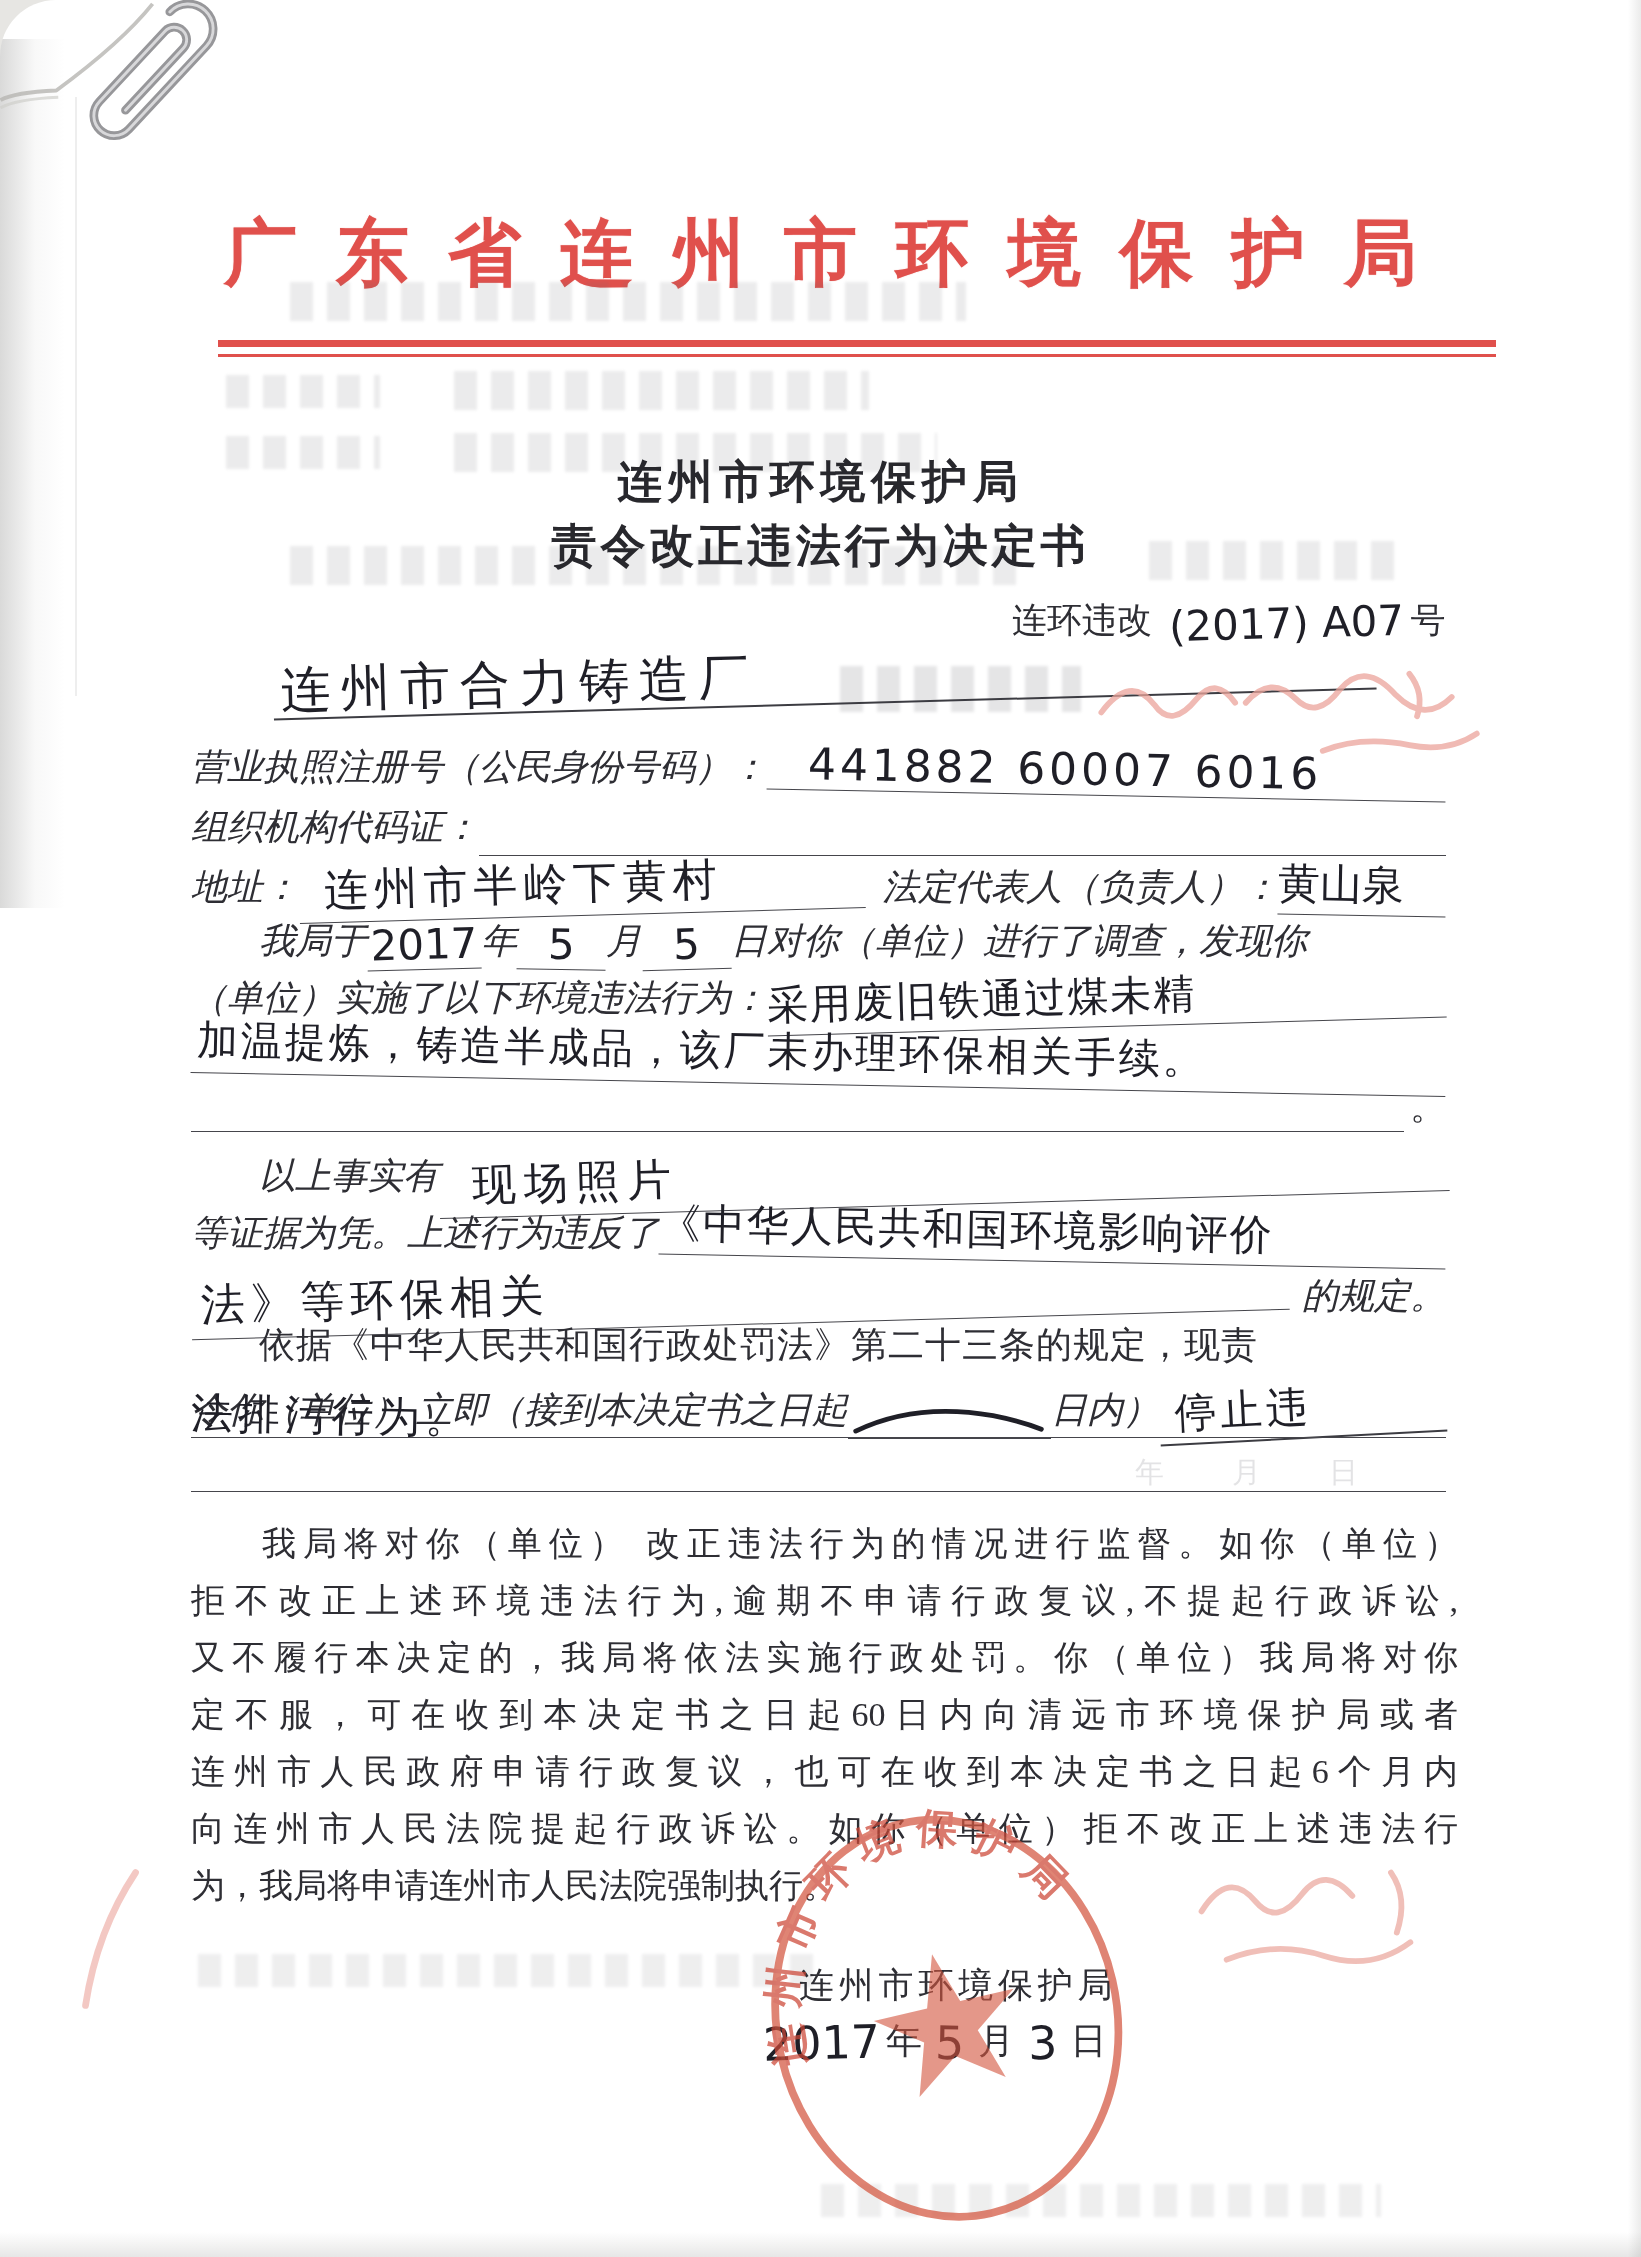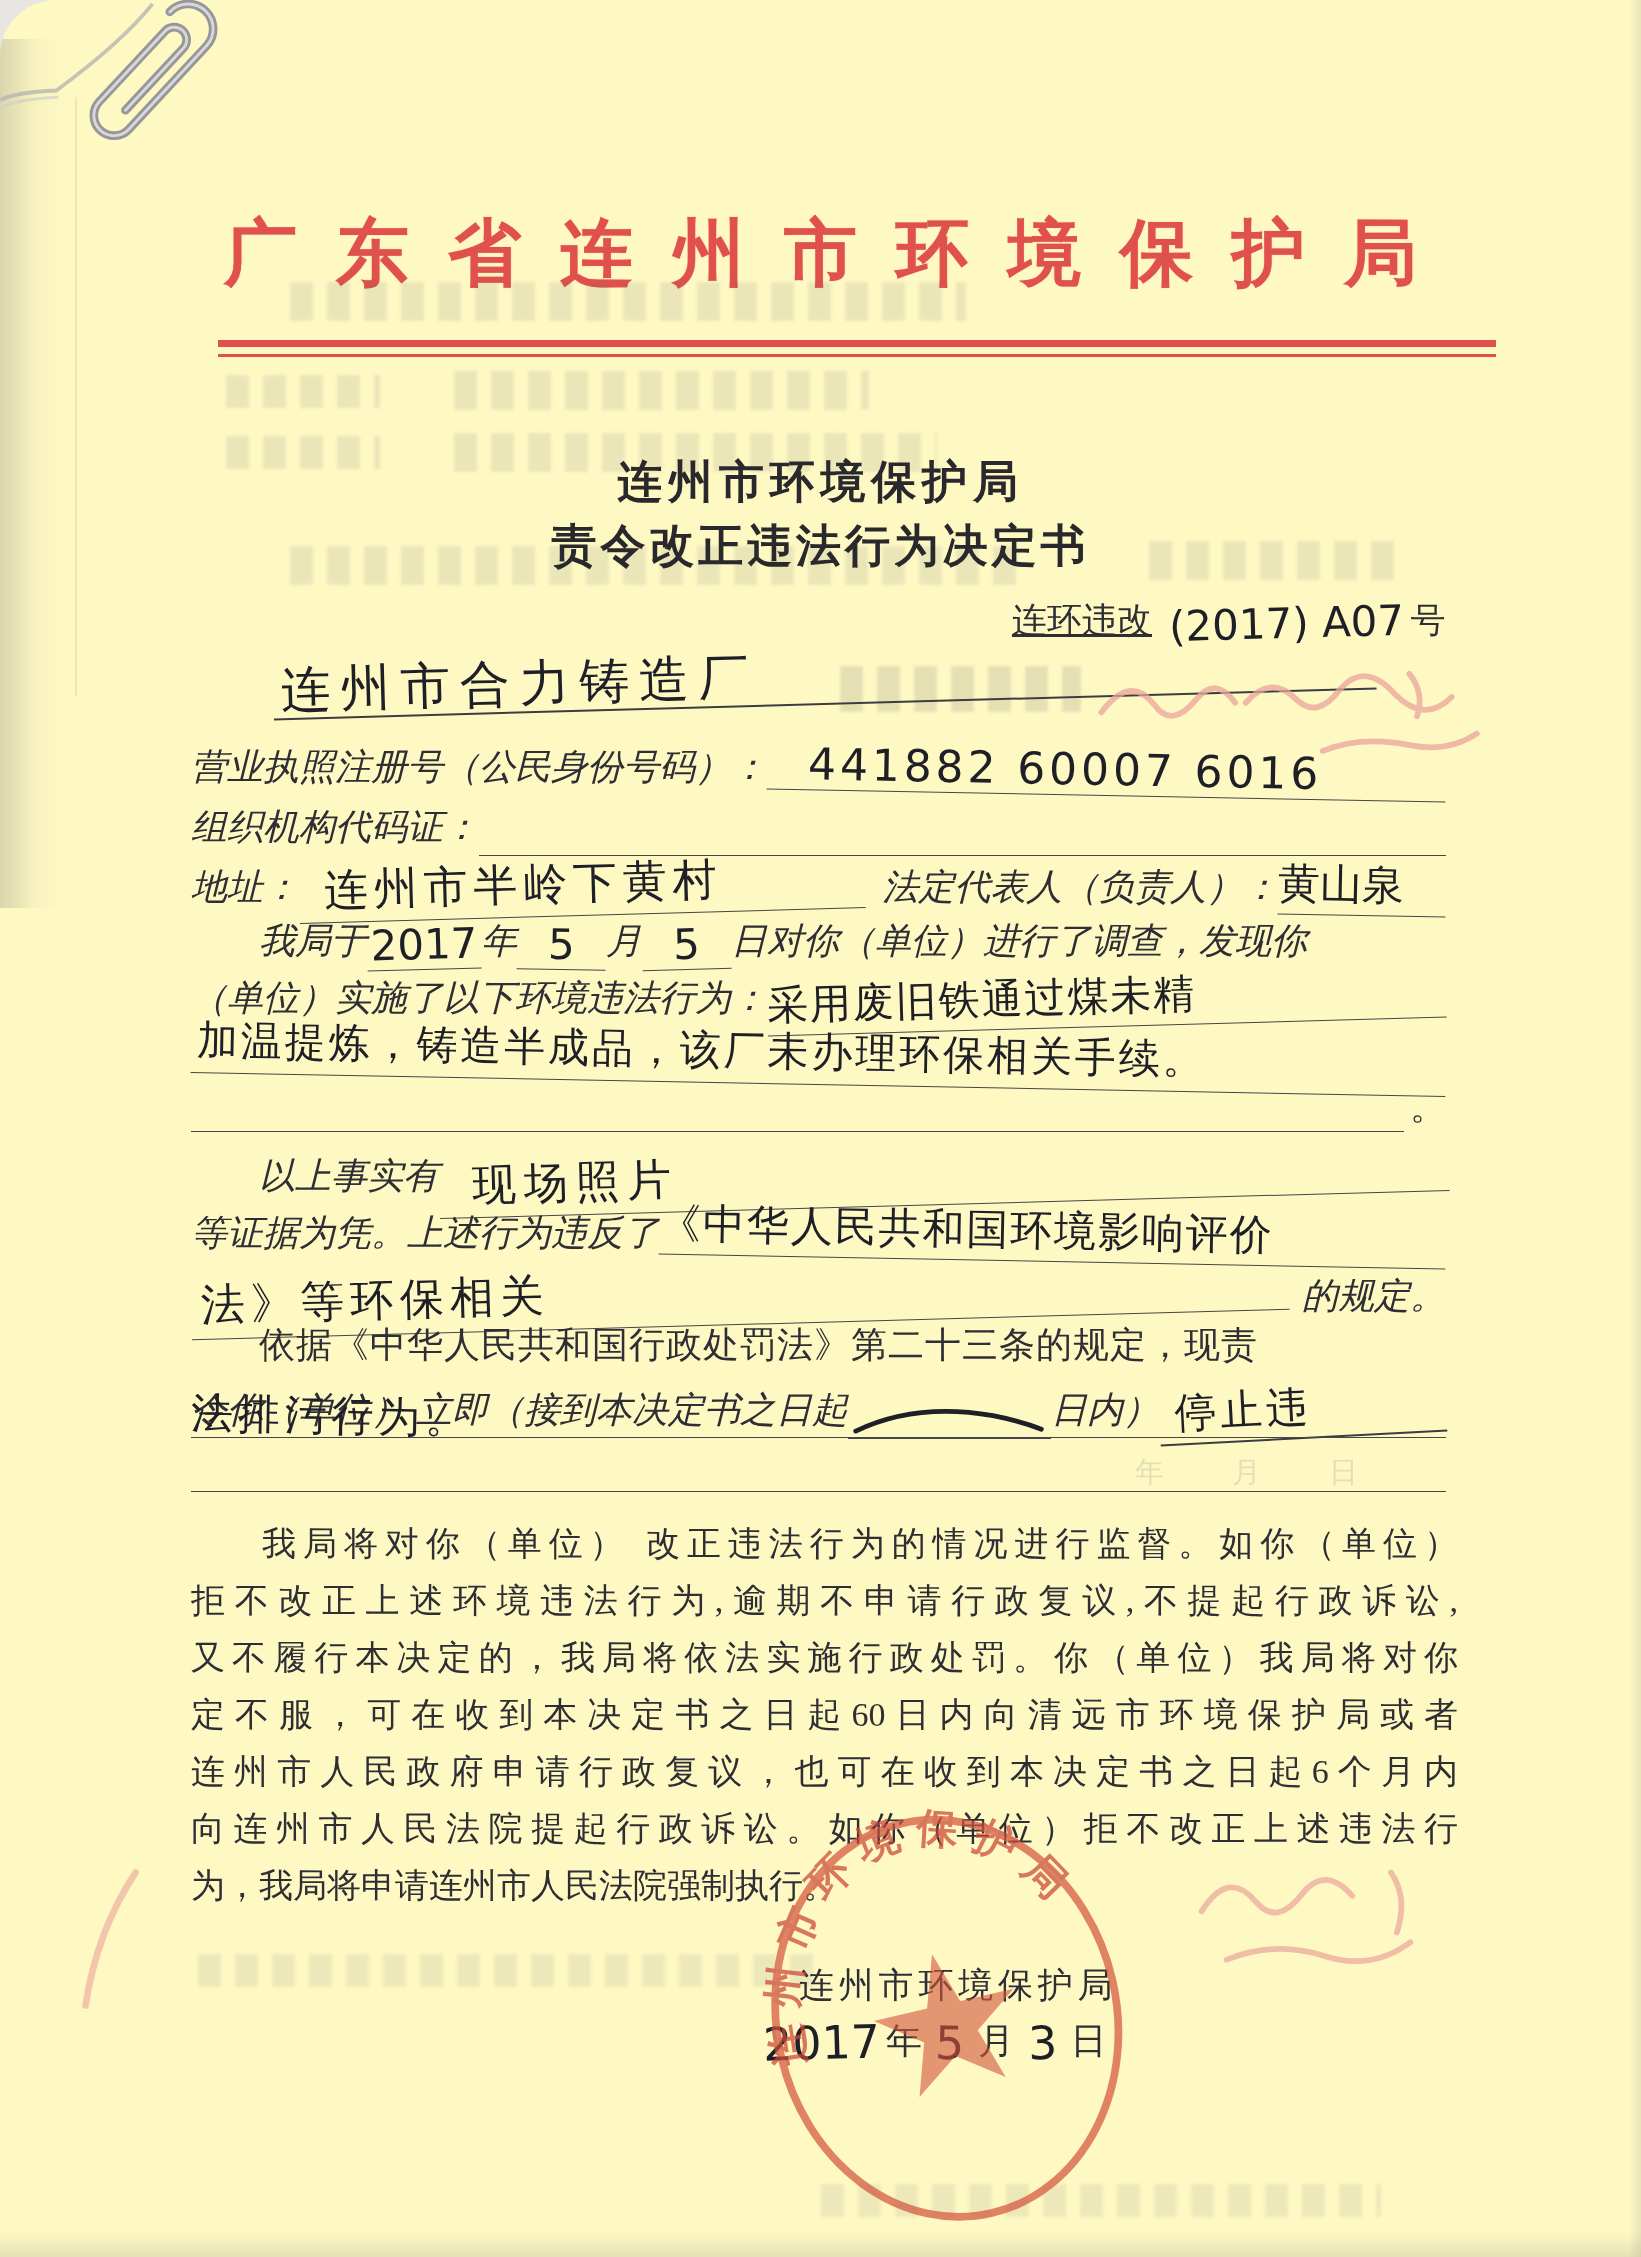--- a/index.html
+++ b/index.html
@@ -1,16 +1,16 @@
 <!DOCTYPE html>
 <html><head>
 <meta charset="utf-8">
 <style>
   html,body{margin:0;padding:0;background:#e7e6e3;}
-  .scan{position:relative;width:1641px;height:2257px;background:#fef9c3;overflow:hidden;
+  .scan{position:relative;width:1641px;height:2257px;background:#ffffff;overflow:hidden;
         border-top-left-radius:56px;font-family:"Liberation Serif","DejaVu Serif",serif;}
   .edgeL{position:absolute;left:0;top:39px;width:87px;height:869px;
          background:linear-gradient(90deg,rgba(120,120,118,.28),rgba(120,120,118,.05) 40%,transparent 75%);pointer-events:none;}
   .edgeL2{position:absolute;left:75px;top:97px;width:1.9px;height:599px;background:rgba(90,90,90,.10);}
   .edgeB{position:absolute;left:0;bottom:0;width:100%;height:25px;background:linear-gradient(0deg,rgba(120,120,118,.18),transparent);}
   .edgeR{position:absolute;right:0;top:0;width:13.5px;height:100%;background:linear-gradient(270deg,rgba(120,120,118,.15),transparent);}
   .cornershadow{position:absolute;left:0;top:0;width:232px;height:154px;pointer-events:none;}
 
   .printed{color:#2e2e34;}
   .hw{font-family:"DejaVu Sans",cursive,sans-serif;color:#1f1f27;font-weight:500;}
@@ -75,21 +75,21 @@
   <div class="bleed" style="left:290px;top:546px;width:734px;height:39px;"></div>
   <div class="bleed" style="left:1149px;top:541px;width:251px;height:39px;"></div>
   <div class="bleed" style="left:840px;top:666px;width:241px;height:46px;opacity:.17;"></div>
   <div class="bleed" style="left:198px;top:1954px;width:618px;height:33px;opacity:.11;"></div>
   <div class="bleed" style="left:821px;top:2184px;width:560px;height:33px;opacity:.11;"></div>
 
   <div class="center t1" style="top:452px;">连州市环境保护局</div>
   <div class="center t2" style="top:516px;">责令改正违法行为决定书</div>
 
   <div class="row" style="top:597px;left:1012px;">
-    <span class="printed" style="font-size:35px;padding-bottom:3.9px;text-decoration:underline;">连环违改</span>
+    <span class="printed" style="font-size:35px;padding-bottom:3.9px;">连环违改</span>
     <span class="hw tiltA" style="font-size:42px;margin:0 5.8px 0 17.4px;">(2017) A07</span>
     <span class="printed" style="font-size:35px;padding-bottom:3.9px;">号</span>
   </div>
 
   <div class="row" style="top:649px;left:273px;width:1103px;">
     <span class="hw hwtxt ul3 fill tiltA" style="font-size:50px;letter-spacing:9.7px;padding:0 0 1.9px 7.7px;">连州市合力铸造厂</span>
   </div>
 
   <svg class="pink" style="left:1091px;top:645px;width:425px;height:154px;" viewBox="0 0 440 160">
     <g fill="none" stroke="#eba49b" stroke-width="6" stroke-linecap="round" opacity=".75">

